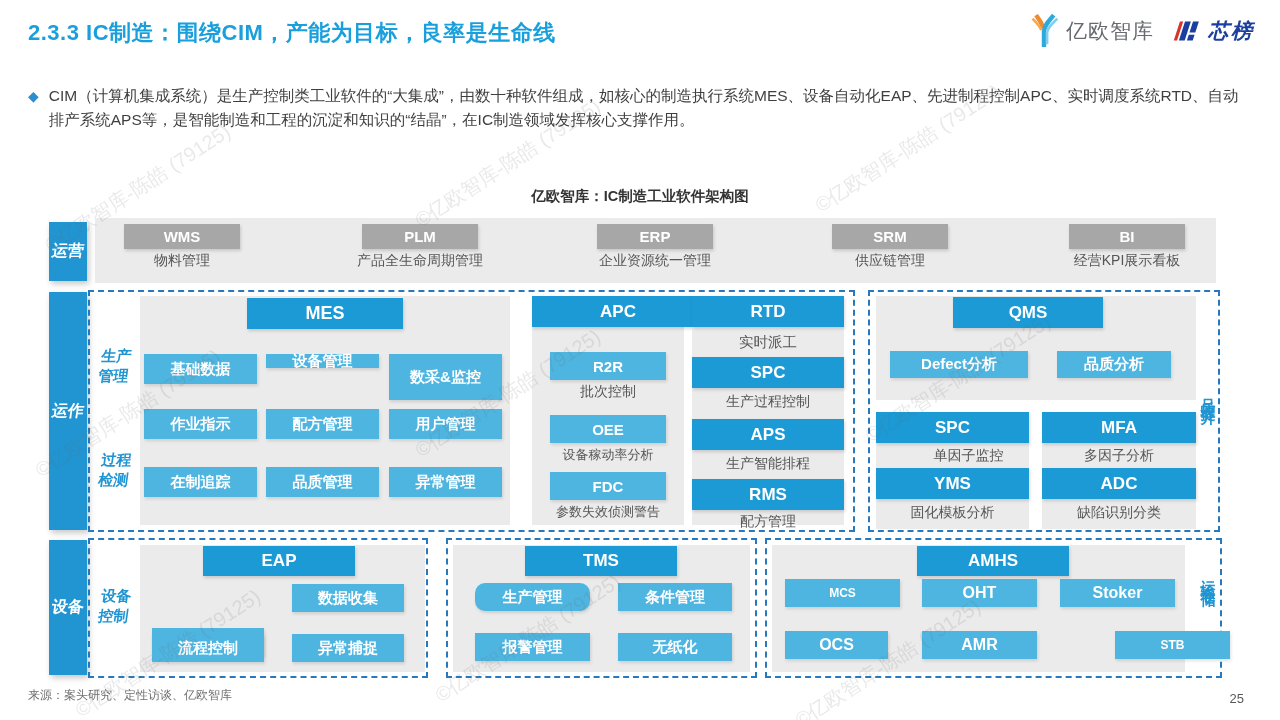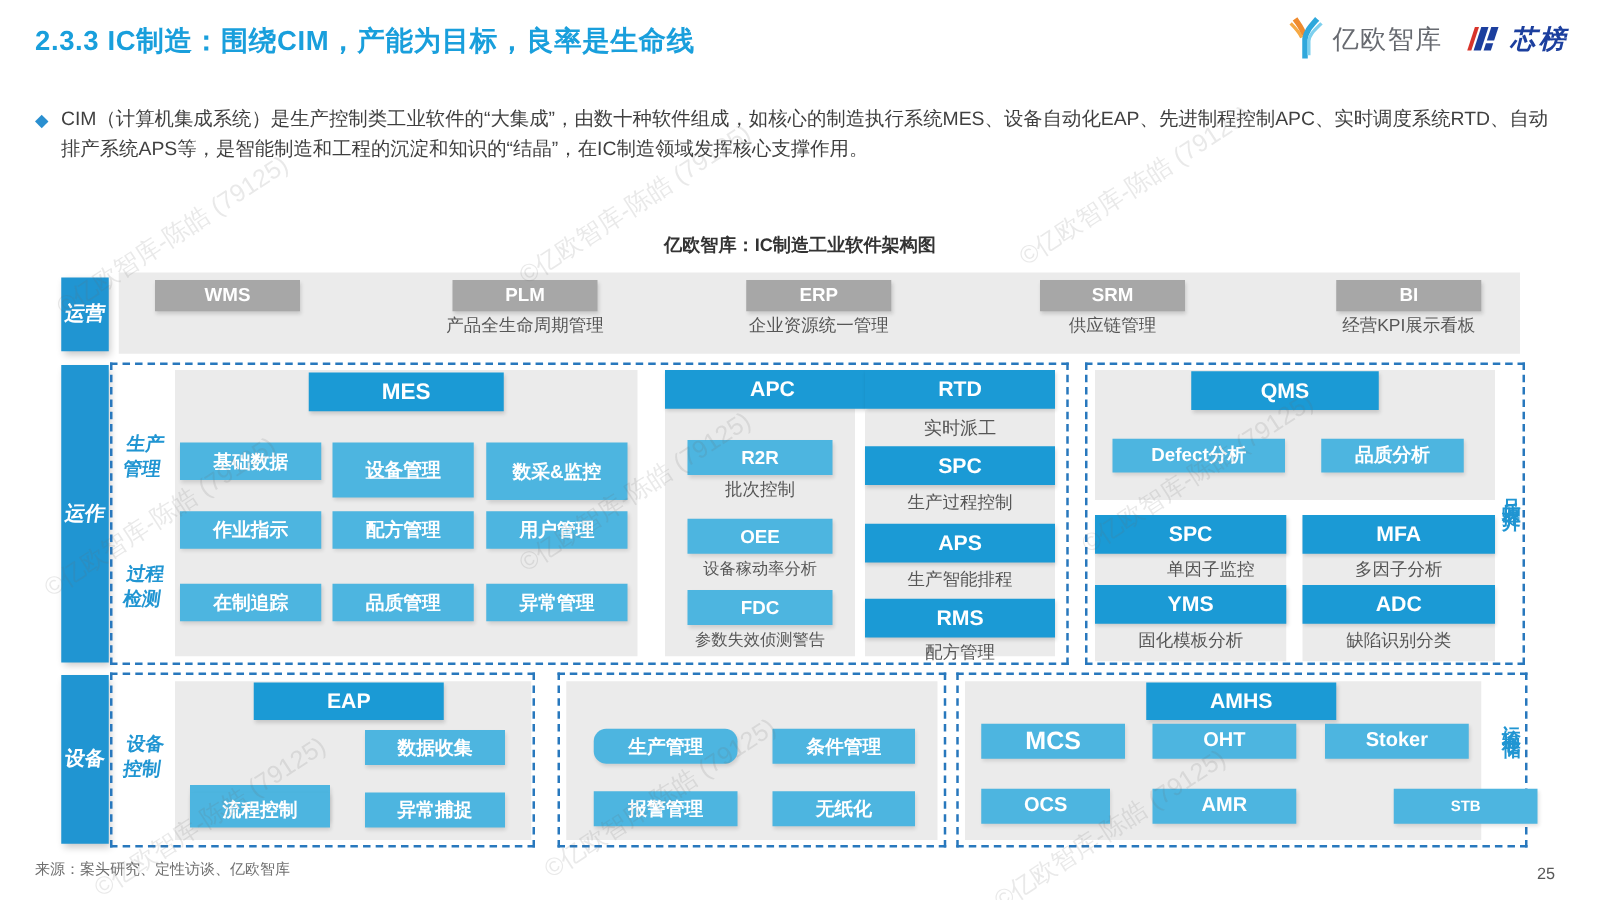--- a/index.html
+++ b/index.html
@@ -77,20 +77,21 @@
   </div>
 
   <div class="abs diagram-title" style="left:0;top:187px;">亿欧智库：IC制造工业软件架构图</div>
 
   <div class="abs band" style="left:95px;top:218px;width:1121px;height:65px;"></div>
   <div class="abs vtab" style="left:49px;top:222px;width:38px;height:59px;">
       <span>运营</span>
     </div>
 
   <div class="abs gbox" style="left:124px;top:224px;width:116px;height:25px;">WMS</div>
+  <div class="abs cap" style="left:72px;top:252px;width:220px;">物料管理</div>
   <div class="abs gbox" style="left:362px;top:224px;width:116px;height:25px;">PLM</div>
   <div class="abs cap" style="left:310px;top:252px;width:220px;">产品全生命周期管理</div>
   <div class="abs gbox" style="left:597px;top:224px;width:116px;height:25px;">ERP</div>
   <div class="abs cap" style="left:545px;top:252px;width:220px;">企业资源统一管理</div>
   <div class="abs gbox" style="left:832px;top:224px;width:116px;height:25px;">SRM</div>
   <div class="abs cap" style="left:780px;top:252px;width:220px;">供应链管理</div>
   <div class="abs gbox" style="left:1069px;top:224px;width:116px;height:25px;">BI</div>
   <div class="abs cap" style="left:1017px;top:252px;width:220px;">经营KPI展示看板</div>
 
   <div class="abs vtab" style="left:49px;top:292px;width:38px;height:238px;">
@@ -104,21 +105,21 @@
       <i>管理</i>
   </div>
   <div class="abs slabel" style="left:94px;top:450px;width:42px;">
     <i>过程</i>
       <i>检测</i>
   </div>
 
   <div class="abs panel" style="left:140px;top:296px;width:370px;height:229px;"></div>
   <div class="abs hdr big" style="left:247px;top:298px;width:156px;height:31px;">MES</div>
   <div class="abs sub" style="left:144px;top:354px;width:113px;height:30px;">基础数据</div>
-  <div class="abs sub" style="left:266px;top:354px;width:113px;height:44px;text-decoration:underline;">设备管理</div>
+  <div class="abs sub" style="left:266px;top:354px;width:113px;height:14px;">设备管理</div>
   <div class="abs sub" style="left:389px;top:354px;width:113px;height:46px;">数采&amp;监控</div>
   <div class="abs sub" style="left:144px;top:409px;width:113px;height:30px;">作业指示</div>
   <div class="abs sub" style="left:266px;top:409px;width:113px;height:30px;">配方管理</div>
   <div class="abs sub" style="left:389px;top:409px;width:113px;height:30px;">用户管理</div>
   <div class="abs sub" style="left:144px;top:467px;width:113px;height:30px;">在制追踪</div>
   <div class="abs sub" style="left:266px;top:467px;width:113px;height:30px;">品质管理</div>
   <div class="abs sub" style="left:389px;top:467px;width:113px;height:30px;">异常管理</div>
 
   <div class="abs panel" style="left:532px;top:296px;width:152px;height:229px;"></div>
   <div class="abs hdr" style="left:532px;top:296px;width:172px;height:31px;">APC</div>
@@ -171,28 +172,29 @@
   </div>
 
   <div class="abs panel" style="left:140px;top:545px;width:285px;height:127px;"></div>
   <div class="abs hdr" style="left:203px;top:546px;width:152px;height:30px;">EAP</div>
   <div class="abs sub" style="left:152px;top:584px;width:112px;height:28px;margin-top:44px;">信息传输</div>
   <div class="abs sub" style="left:292px;top:584px;width:112px;height:28px;">数据收集</div>
   <div class="abs sub" style="left:152px;top:634px;width:112px;height:28px;">流程控制</div>
   <div class="abs sub" style="left:292px;top:634px;width:112px;height:28px;">异常捕捉</div>
 
   <div class="abs panel" style="left:453px;top:545px;width:297px;height:127px;"></div>
+  <div class="abs hdr" style="left:525px;top:546px;width:152px;height:30px;">TMS</div>
   <div class="abs sub" style="left:475px;top:583px;width:115px;height:28px;border-radius:10px;">生产管理</div>
   <div class="abs sub" style="left:618px;top:583px;width:114px;height:28px;">条件管理</div>
   <div class="abs sub" style="left:475px;top:633px;width:115px;height:28px;">报警管理</div>
   <div class="abs sub" style="left:618px;top:633px;width:114px;height:28px;">无纸化</div>
 
   <div class="abs panel" style="left:772px;top:545px;width:413px;height:127px;"></div>
   <div class="abs hdr" style="left:917px;top:546px;width:152px;height:30px;">AMHS</div>
-  <div class="abs sub" style="left:785px;top:579px;width:115px;height:28px;font-size:20px;text-align:right;">MCS</div>
+  <div class="abs sub" style="left:785px;top:579px;width:115px;height:28px;font-size:12px;text-align:right;">MCS</div>
   <div class="abs sub" style="left:922px;top:579px;width:115px;height:28px;font-size:16px;">OHT</div>
   <div class="abs sub" style="left:1060px;top:579px;width:115px;height:28px;font-size:16px;">Stoker</div>
   <div class="abs sub" style="left:785px;top:631px;width:103px;height:28px;font-size:16px;">OCS</div>
   <div class="abs sub" style="left:922px;top:631px;width:115px;height:28px;font-size:16px;">AMR</div>
   <div class="abs sub" style="left:1115px;top:631px;width:115px;height:28px;font-size:12px;">STB</div>
 
   <div class="abs vlabel" style="left:1198px;top:568px;height:95px;">运输仓储</div>
 
   <div class="abs source" style="left:28px;top:687px;">来源：案头研究、定性访谈、亿欧智库</div>
   <div class="abs pagenum" style="right:36px;top:691px;">25</div>

